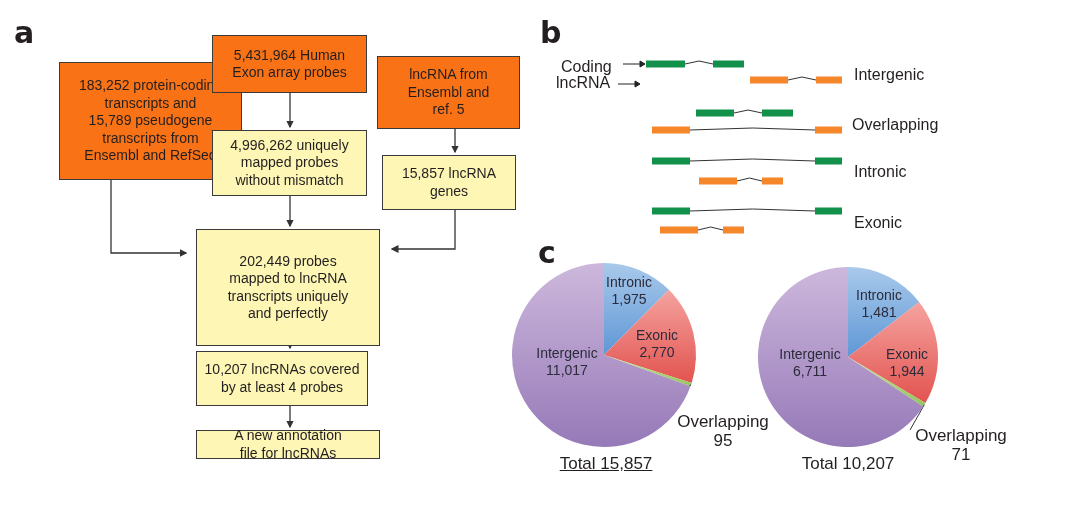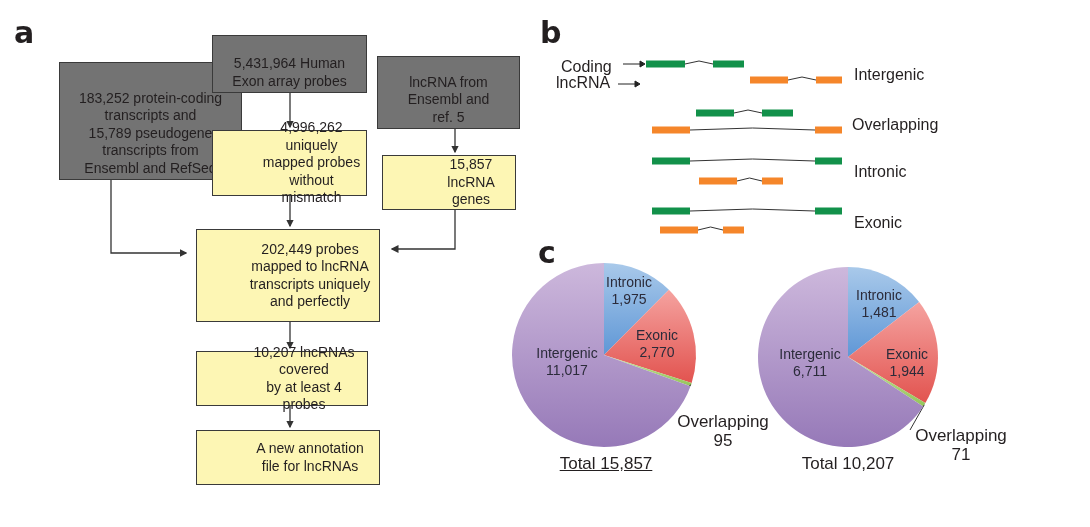--- a/index.html
+++ b/index.html
@@ -2,22 +2,22 @@
 <html><head>
 <meta charset="utf-8">
 <style>
   html, body { margin: 0; padding: 0; background: #ffffff; }
   body { width: 1090px; height: 527px; position: relative; overflow: hidden;
          font-family: "Liberation Sans", sans-serif; color: #231f20; }
   .panel-label { position: absolute; font-family: "DejaVu Sans", sans-serif; font-weight: bold; font-size: 30px; line-height: 1; color: #231f20; }
   .box { position: absolute; box-sizing: border-box; border: 1.5px solid #3a3a3a;
          display: flex; align-items: center; justify-content: center; text-align: center;
          font-size: 14px; line-height: 17.5px; padding: 2px 4px; }
-  .green { background: #737373; align-items: flex-end; }
-  .yellow { background: #fdf6b4; padding-left: 48px; }
+  .green { background: #f97316; }
+  .yellow { background: #fdf6b4; }
   .box span { white-space: pre-line; }
   svg.overlay { position: absolute; left: 0; top: 0; }
   .lbl { position: absolute; font-size: 16px; line-height: 18px; color: #231f20; }
   .pie-lbl { position: absolute; text-align: center; font-size: 14px; line-height: 17px; color: #2b2b3a; white-space: pre-line; }
   .big-lbl { position: absolute; text-align: center; font-size: 17px; line-height: 19px; white-space: pre-line; }
 </style>
 </head>
 <body>
 
 <div class="panel-label" style="left:14px;top:18px;">a</div>
@@ -57,31 +57,31 @@
   </div>
 <div class="box yellow" style="left:212px;top:130px;width:155px;height:66px;">
     <span>4,996,262 uniquely
 mapped probes
 without mismatch</span>
   </div>
 <div class="box yellow" style="left:382px;top:155px;width:134px;height:55px;text-align:center;">
     <span>15,857 lncRNA
 genes</span>
   </div>
-<div class="box yellow" style="left:196px;top:229px;width:184px;height:93px;">
+<div class="box yellow" style="left:196px;top:229px;width:184px;height:117px;">
     <span>202,449 probes
 mapped to lncRNA
 transcripts uniquely
 and perfectly</span>
   </div>
 <div class="box yellow" style="left:196px;top:351px;width:172px;height:55px;">
     <span>10,207 lncRNAs covered
 by at least 4 probes</span>
   </div>
-<div class="box yellow" style="left:196px;top:430px;width:184px;height:55px;">
+<div class="box yellow" style="left:196px;top:430px;width:184px;height:29px;">
     <span>A new annotation
 file for lncRNAs</span>
   </div>
 
 <div class="panel-label" style="left:540px;top:18px;">b</div>
 <div class="lbl" style="left:561px;top:58px;">Coding</div>
 <div class="lbl" style="left:556px;top:74px;">lncRNA</div>
 
 <svg class="overlay" width="1090" height="527" id="gene-svg">
   <g stroke="#222" stroke-width="1" fill="#222">

